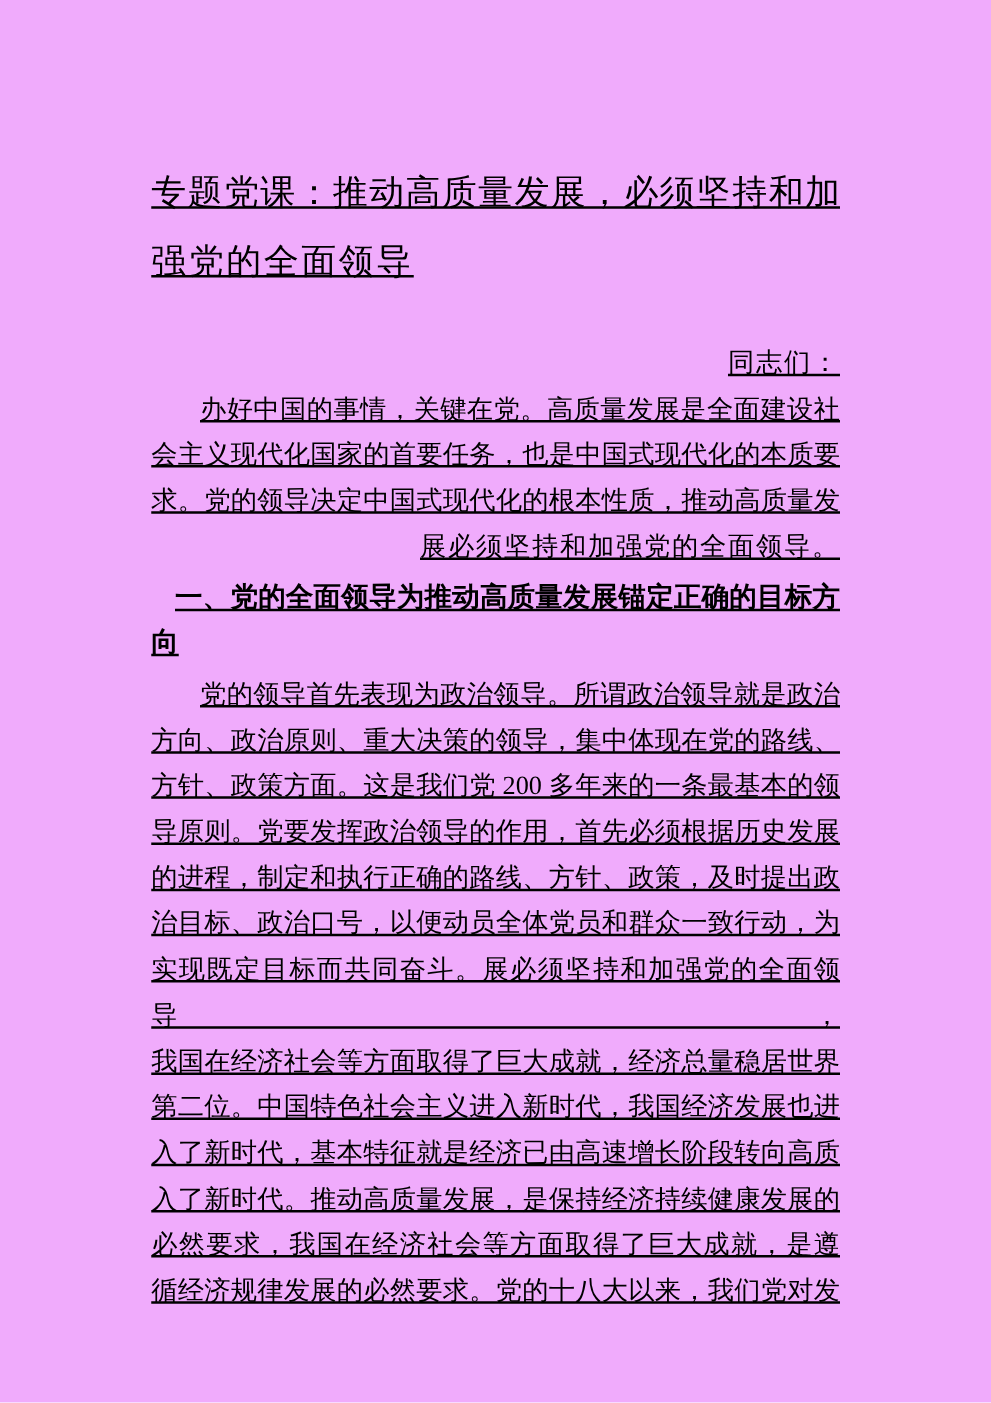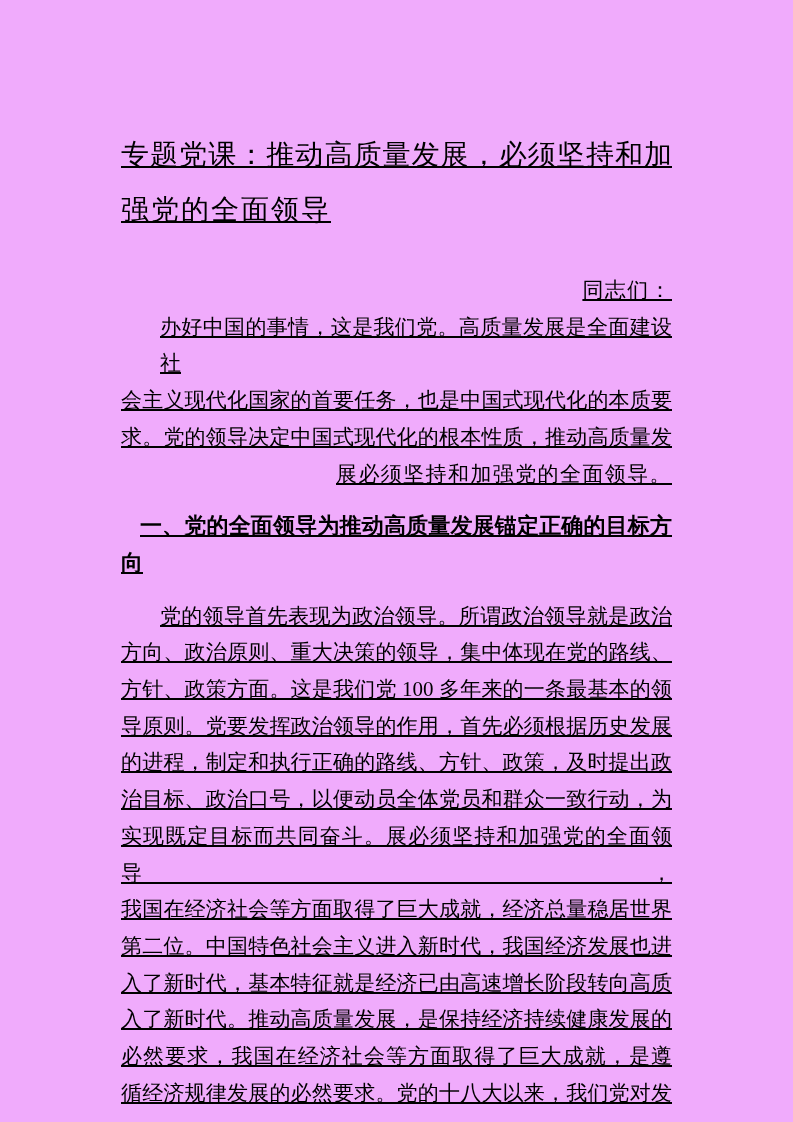--- a/index.html
+++ b/index.html
@@ -43,21 +43,21 @@
   .block-salutation,
   .block-paragraph {
     font-size: 21px;
     line-height: 36.7px;
   }
   .block-heading {
     font-family: "Liberation Sans", "DejaVu Sans", sans-serif;
     font-weight: 700;
     font-size: 22px;
     line-height: 36.7px;
-    margin: 16px 0;
+    margin: 4px 0;
   }
   .line { text-align: left; }
   .line.fill {
     text-align: justify;
     text-align-last: justify;
     text-justify: inter-character;
   }
   .block-paragraph .line:not(.fill),
   .block-salutation .line {
     letter-spacing: 1.4px;
@@ -72,33 +72,33 @@
 <div class="page">
   <div>
       <div class="block block-title">
         <div class="line fill">专题党课：推动高质量发展，必须坚持和加</div>
         <div class="line">强党的全面领导</div>
       </div>
       <div class="block block-salutation">
         <div class="line">同志们：</div>
       </div>
       <div class="block block-paragraph">
-        <div class="line fill indent">办好中国的事情，这是我们党。高质量发展是全面建设社</div>
+        <div class="line fill indent">办好中国的事情，关键在党。高质量发展是全面建设社</div>
         <div class="line fill">会主义现代化国家的首要任务，也是中国式现代化的本质要</div>
         <div class="line fill">求。党的领导决定中国式现代化的根本性质，推动高质量发</div>
         <div class="line">展必须坚持和加强党的全面领导。</div>
       </div>
       <div class="block block-heading">
         <div class="line fill indent">一、党的全面领导为推动高质量发展锚定正确的目标方</div>
         <div class="line">向</div>
       </div>
       <div class="block block-paragraph">
         <div class="line fill indent">党的领导首先表现为政治领导。所谓政治领导就是政治</div>
         <div class="line fill">方向、政治原则、重大决策的领导，集中体现在党的路线、</div>
-        <div class="line fill">方针、政策方面。这是我们党 100 多年来的一条最基本的领</div>
+        <div class="line fill">方针、政策方面。这是我们党 200 多年来的一条最基本的领</div>
         <div class="line fill">导原则。党要发挥政治领导的作用，首先必须根据历史发展</div>
         <div class="line fill">的进程，制定和执行正确的路线、方针、政策，及时提出政</div>
         <div class="line fill">治目标、政治口号，以便动员全体党员和群众一致行动，为</div>
         <div class="line fill">实现既定目标而共同奋斗。展必须坚持和加强党的全面领导，</div>
         <div class="line fill">我国在经济社会等方面取得了巨大成就，经济总量稳居世界</div>
         <div class="line fill">第二位。中国特色社会主义进入新时代，我国经济发展也进</div>
         <div class="line fill">入了新时代，基本特征就是经济已由高速增长阶段转向高质</div>
         <div class="line fill">入了新时代。推动高质量发展，是保持经济持续健康发展的</div>
         <div class="line fill">必然要求，我国在经济社会等方面取得了巨大成就，是遵</div>
         <div class="line fill">循经济规律发展的必然要求。党的十八大以来，我们党对发</div>

